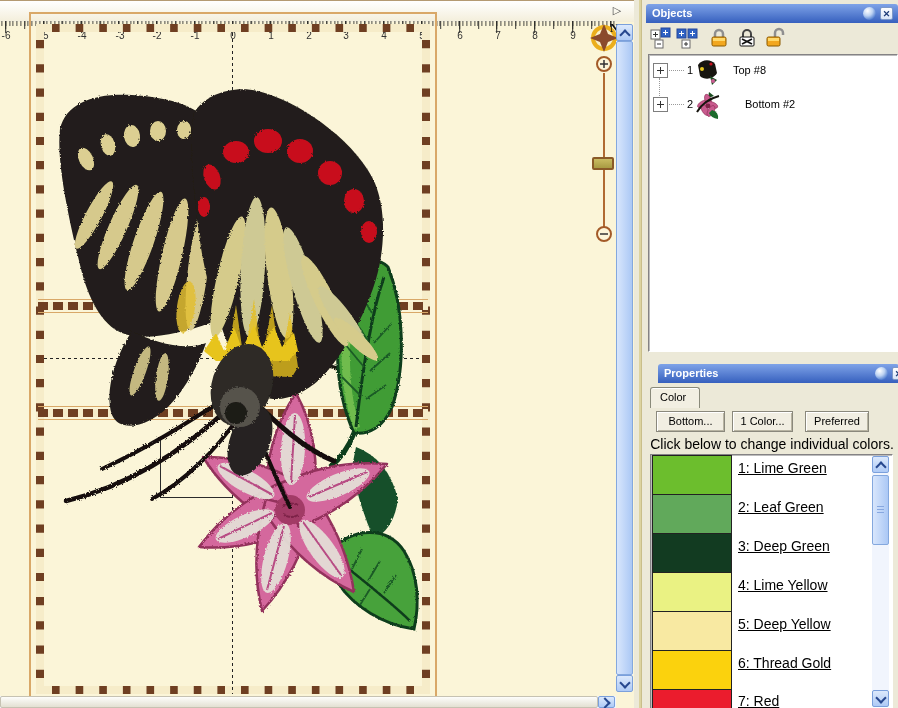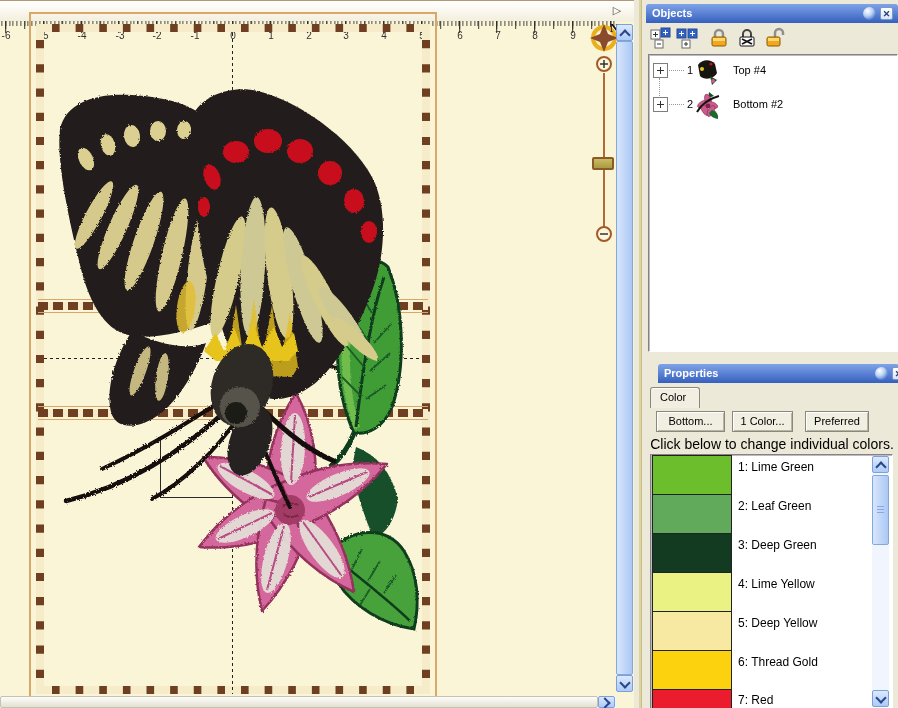--- a/index.html
+++ b/index.html
@@ -71,21 +71,21 @@
   .tab{left:650px;top:387px;width:50px;height:21px;background:#F2EFE2;border:1px solid #8A8A7A;border-bottom:none;
      border-radius:3px 3px 0 0;box-sizing:border-box;line-height:19px;padding-left:9px;cursor:pointer;
      box-shadow:inset 0 1px 0 #FFF;}
   .xp-btn{position:absolute;top:411px;height:21px;background:#F1EEE2;border:1px solid #8A887C;
      box-shadow:inset 1px 1px 0 #FFF,inset -1px -1px 0 #B8B4A2;text-align:center;line-height:19px;
      box-sizing:border-box;cursor:pointer;font-size:11px;}
   .hint{left:646px;top:436px;width:252px;text-align:center;font-size:14px;}
 
   .swatch-col{left:652px;top:456px;width:80px;}
   .swatch{width:78px;height:38px;border:1px solid #222;margin-top:-1px;cursor:pointer;}
-  .color-label{position:absolute;left:738px;width:130px;font-size:12px;cursor:pointer;}
+  .color-label{position:absolute;left:738px;width:130px;font-size:14px;cursor:pointer;text-decoration:underline;}
 
   .toolbar-icon{position:absolute;top:27px;width:22px;height:22px;cursor:pointer;}
 </style>
 </head>
 <body>
 
 <div class="app">
 
   <div class="abs canvas">
     <div class="abs topstrip"></div>
@@ -335,41 +335,41 @@
         <div class="plusbox" style="left:4px;top:8px"></div>
         <div class="dots" style="left:20px;top:15px;width:15px"></div>
         <div class="obj-num" style="left:38px;top:9px">1</div>
         <svg style="position:absolute;left:46px;top:2px;width:26px;height:30px" viewBox="0 0 26 30">
           <path d="M3,8 C7,2 16,2 20,7 L22,16 C18,23 9,23 5,19 Z" fill="#17150F"></path>
           <circle cx="7" cy="12" r="2" fill="#E8C81F"></circle>
             <circle cx="16" cy="7" r="1.6" fill="#C8101F"></circle>
           <path d="M15,19 l7,4 -5,5 z" fill="#1C4D22"></path>
             <circle cx="18" cy="24" r="2" fill="#C95B92"></circle>
         </svg>
-        <div class="obj-label" style="left:84px;top:9px">Top #4</div>
+        <div class="obj-label" style="left:84px;top:9px">Top #8</div>
       </div>
 
       <div>
         <div class="plusbox" style="left:4px;top:42px"></div>
         <div class="dots" style="left:20px;top:49px;width:15px"></div>
         <div class="obj-num" style="left:38px;top:43px">2</div>
         <svg style="position:absolute;left:46px;top:35px;width:26px;height:30px" viewBox="0 0 26 30">
           <path d="M14,2 l5,4 -6,2 z" fill="#1C4D22"></path>
           <g fill="#C95B8F" stroke="#8E2C55" stroke-width="0.6">
             <ellipse cx="8" cy="14" rx="6" ry="3" transform="rotate(-30 8 14)"></ellipse>
             <ellipse cx="13" cy="10" rx="6" ry="3" transform="rotate(70 13 10)"></ellipse>
             <ellipse cx="17" cy="15" rx="6" ry="3" transform="rotate(20 17 15)"></ellipse>
             <ellipse cx="10" cy="20" rx="6" ry="3" transform="rotate(60 10 20)"></ellipse>
             <ellipse cx="16" cy="21" rx="6" ry="3" transform="rotate(-60 16 21)"></ellipse>
           </g>
           <circle cx="13" cy="16" r="2.4" fill="#7E2448"></circle>
           <path d="M2,22 Q9,10 24,6" stroke="#17150F" stroke-width="2" fill="none"></path>
           <path d="M17,20 q7,2 6,9 q-7,-1 -9,-6 z" fill="#1C6B2C"></path>
         </svg>
-        <div class="obj-label" style="left:84px;top:43px">Bottom #2</div>
+        <div class="obj-label" style="left:96px;top:43px">Bottom #2</div>
       </div>
     </div>
   </div>
 
   <div class="abs" style="left:646px;top:360px;width:252px;height:348px">
     <div class="abs panel-title" style="left:12px;top:4px;width:241px">
       <span>Properties</span>
       <div class="sphere" style="left:217px"></div>
       <div class="closebox" style="left:234px">✕</div>
     </div>

